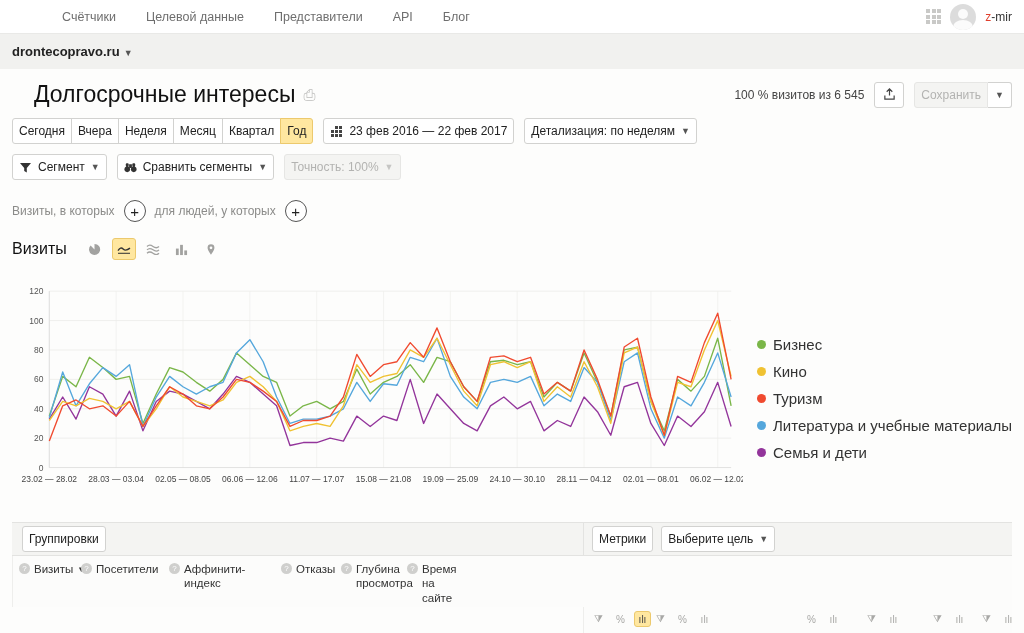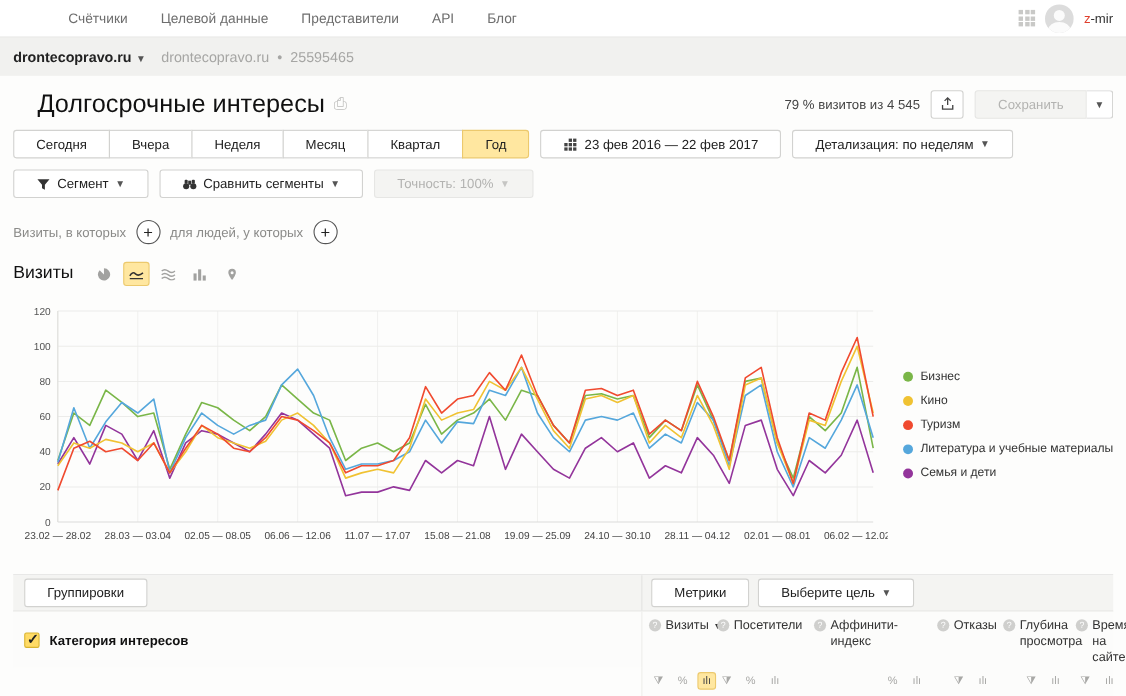--- a/index.html
+++ b/index.html
@@ -20,21 +20,21 @@
   .counter-name { font-size:13px; font-weight:bold; color:#222; cursor:pointer; }
   .counter-name .chev { font-size:9px; color:#555; margin-left:4px; }
   .counter-sub { font-size:13px; color:#a6a6a4; }
 
   .main { padding:8px 12px 0 12px; background:#fdfdfc; height:564px; }
   .header-row { display:flex; align-items:center; justify-content:space-between; margin-top:4px;margin-left:22px; }
   .page-title { font-size:23px; color:#111; display:flex; align-items:center; gap:8px; }
   .bookmark-icon { color:#bdbdbb; font-size:15px; cursor:pointer; }
   .header-right { display:flex; align-items:center; gap:10px; }
   .visits-note { font-size:12px; color:#444; }
-  .btn { display:inline-flex; align-items:center; gap:6px; height:26px; padding:0 20px; background:#fff;
+  .btn { display:inline-flex; align-items:center; gap:6px; height:26px; padding:0 6px; background:#fff;
     border:1px solid #d2d2d0; border-radius:3px; font-size:12px; color:#222; cursor:pointer; white-space:nowrap; }
   .btn .chev { font-size:9px; color:#555; }
   .btn.disabled { background:#f4f4f2; border-color:#e6e6e4; color:#b3b3b1; cursor:default; }
   .btn.disabled .chev { color:#c5c5c3; }
   .iconbtn { width:30px; justify-content:center; padding:0; }
   .split { display:inline-flex; }
   .split .btn:first-child { border-radius:3px 0 0 3px; }
   .split .btn:last-child { border-radius:0 3px 3px 0; border-left:none; width:24px; padding:0; justify-content:center; }
 
   .controls-row { display:flex; align-items:center; gap:10px; margin-top:10px; }
@@ -55,21 +55,21 @@
   .chart-head { display:flex; align-items:center; gap:16px; margin-top:16px; }
   .chart-title { font-size:16px; color:#111; }
   .ctype-icons { display:flex; align-items:center; gap:5px; }
   .ctype { width:24px; height:22px; display:flex; align-items:center; justify-content:center; border-radius:3px; cursor:pointer; color:#a2a2a0; }
   .ctype.selected { background:#ffe7a0; border:1px solid #ecc96d; color:#333; }
 
   .chart-area { display:flex; margin-top:4px; }
   .legend { margin-top:72px; margin-left:14px; }
   .legend-item { display:flex; align-items:center; gap:7px; margin-bottom:10px; cursor:pointer; }
   .legend-dot { width:9px; height:9px; border-radius:50%; flex:none; }
-  .legend-label { font-size:11px; color:#333; white-space:nowrap; }
+  .legend-label { font-size:15px; color:#333; white-space:nowrap; }
 
   .bottom { margin-top:12px; border-top:1px solid #e3e3e1; }
   .brow { display:grid; grid-template-columns:571px 441px; }
   .btoolbar { background:#f4f4f2; border-bottom:1px solid #e3e3e1; height:33px; }
   .btoolbar .cell { display:flex; align-items:center; height:100%; }
   .btoolbar .cell.left { justify-content:space-between; padding:0 8px 0 10px; }
   .btoolbar .cell.right { border-left:1px solid #e3e3e1; padding-left:8px; gap:8px; }
   .hide-group { display:flex; align-items:center; gap:7px; }
   .hide-label { font-size:11.5px; color:#333; }
   .gear-icon { color:#b5b5b3; font-size:14px; cursor:pointer; }
@@ -111,32 +111,31 @@
         <span></span>
         <span></span>
     </div>
     <div class="avatar"></div>
     <span class="username"><b>z</b><span>-mir</span></span>
   </div>
 </div>
 
 <div class="counterbar">
   <span class="counter-name"><span>drontecopravo.ru</span><span class="chev">▼</span></span>
-  <span class="counter-sub"><span>drontecopravo.ru</span>&nbsp;&nbsp;<span>•</span>&nbsp;&nbsp;<span>25595465</span></span>
 </div>
 
 <div class="main">
 
   <div class="header-row">
     <div class="page-title">
       <span>Долгосрочные интересы</span>
       <span class="bookmark-icon">⎙</span>
     </div>
     <div class="header-right">
-      <span class="visits-note">79 % визитов из 4 545</span>
+      <span class="visits-note">100 % визитов из 6 545</span>
       <button class="btn iconbtn">
         <svg class="mini-icon" viewBox="0 0 14 14" width="13" height="13">
             <path d="M7 1 v7 M4 4 l3 -3 3 3 M2 8 v4 h10 v-4" stroke="#444" stroke-width="1.3" fill="none"></path>
           </svg>
       </button>
       <span class="split">
         <button class="btn disabled">Сохранить</button>
         <button class="btn">
             <span class="chev">▼</span>
           </button>
@@ -329,24 +328,20 @@
       <div class="cell right">
         <button class="btn">Метрики</button>
         <button class="btn">
           <span>Выберите цель</span>
           <span class="chev">▼</span>
         </button>
       </div>
     </div>
 
     <div class="brow bheaders">
-      <div class="cell left">
-        <span class="checkbox checked"></span>
-        <span class="dim-label">Категория интересов</span>
-      </div>
       <div class="cell right">
         <span class="colhead">
             <span class="q-icon">?</span>
             <span>Визиты</span>
             <span class="sort-arrow">▼</span>
           </span>
         <span class="colhead">
             <span class="q-icon">?</span>
             <span>Посетители</span>
           </span>

